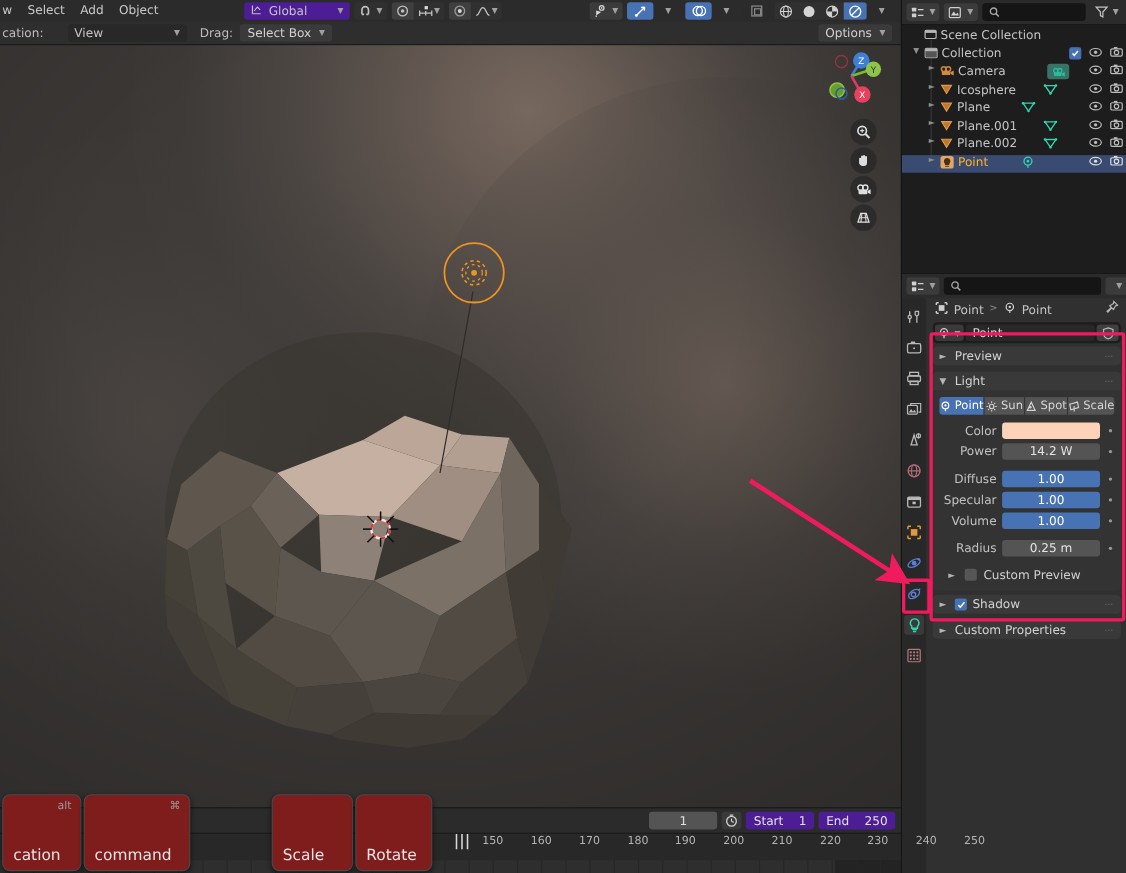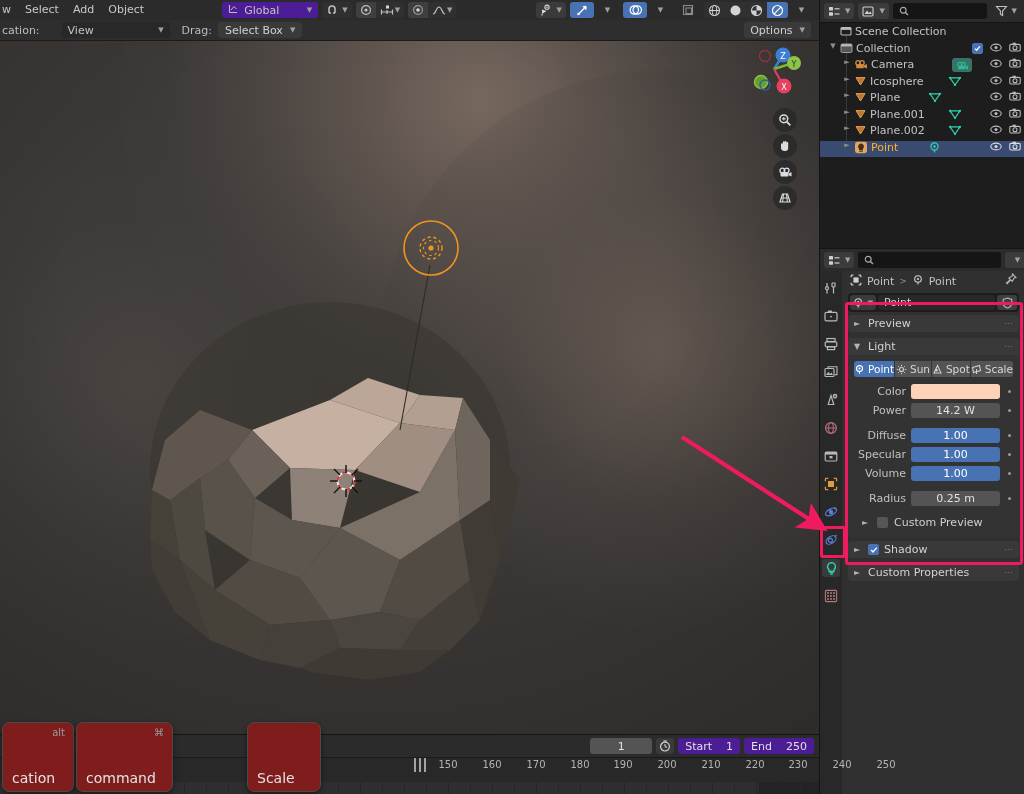--- a/index.html
+++ b/index.html
@@ -1183,14 +1183,17 @@
     <span class="mod">alt</span>
     <span class="kl">cation</span>
   </div>
   <div class="keycap" id="kc1" style="left: 76px; top: 722px; width: 95px; height: 68px;">
     <span class="mod">⌘</span>
     <span class="kl">command</span>
   </div>
   <div class="keycap" id="kc3" style="left: 247px; top: 722px; width: 72px; height: 68px;">
     <span class="kl">Scale</span>
   </div>
+  <div class="keycap" id="kc4" style="left: 323px; top: 722px; width: 68px; height: 68px;">
+    <span class="kl">Rotate</span>
+  </div>
 
 </div>
 
 </body></html>

